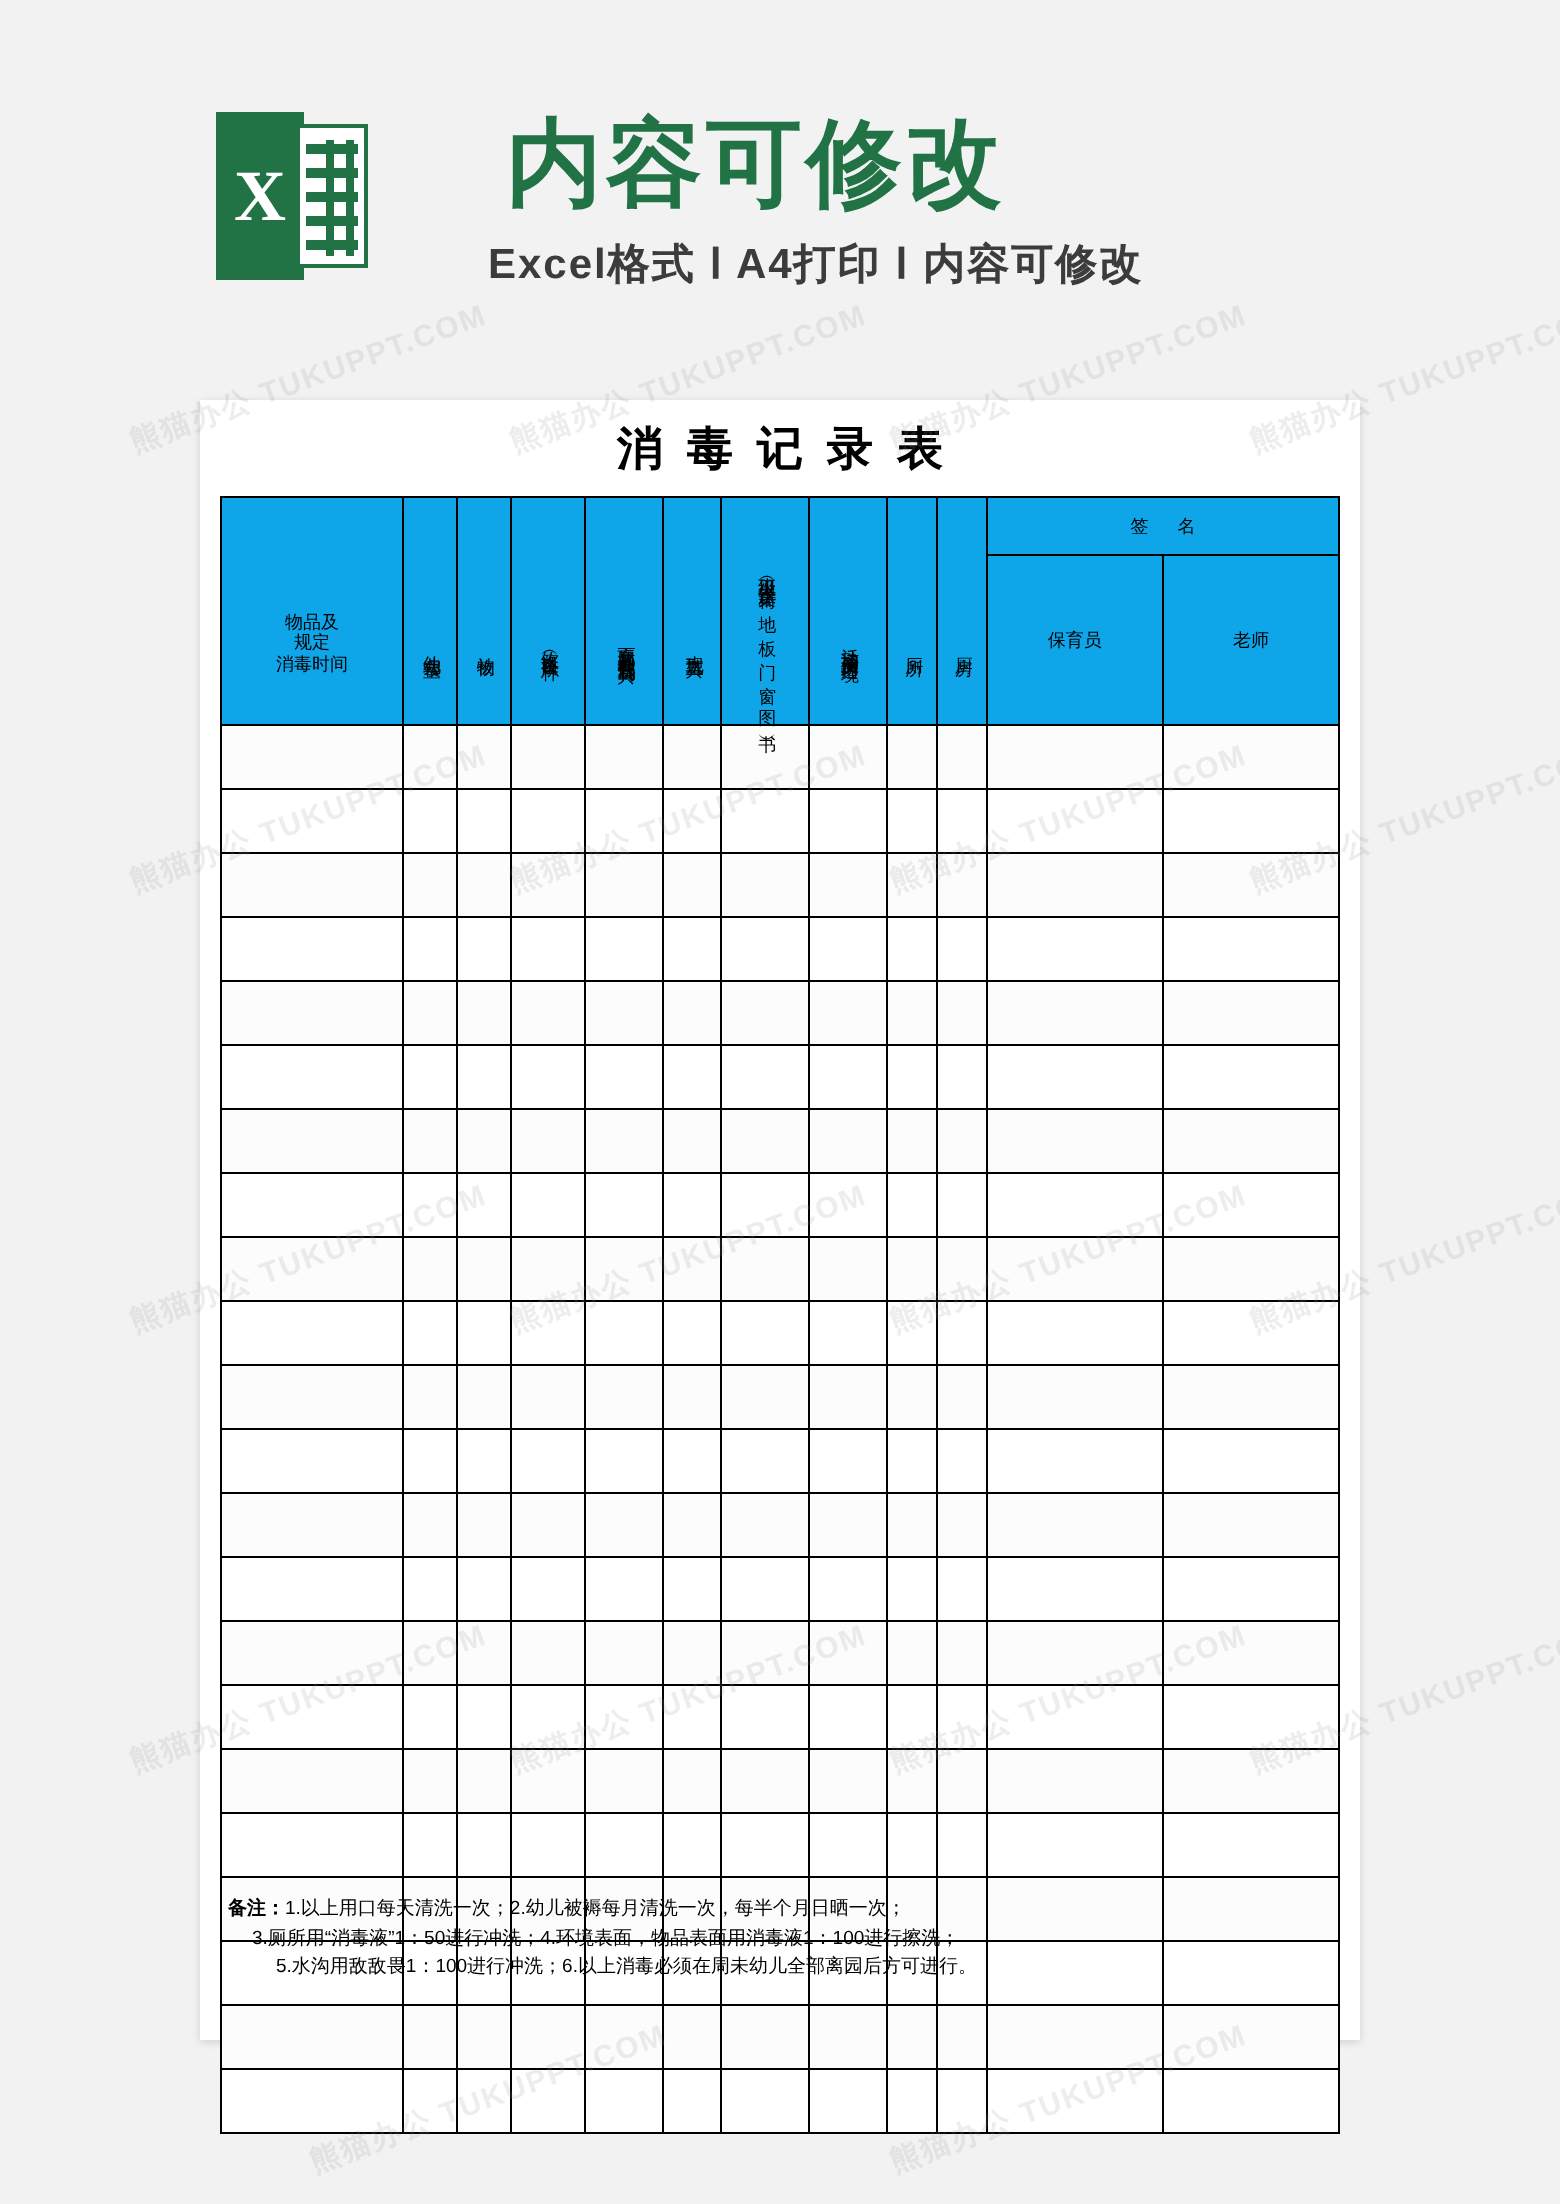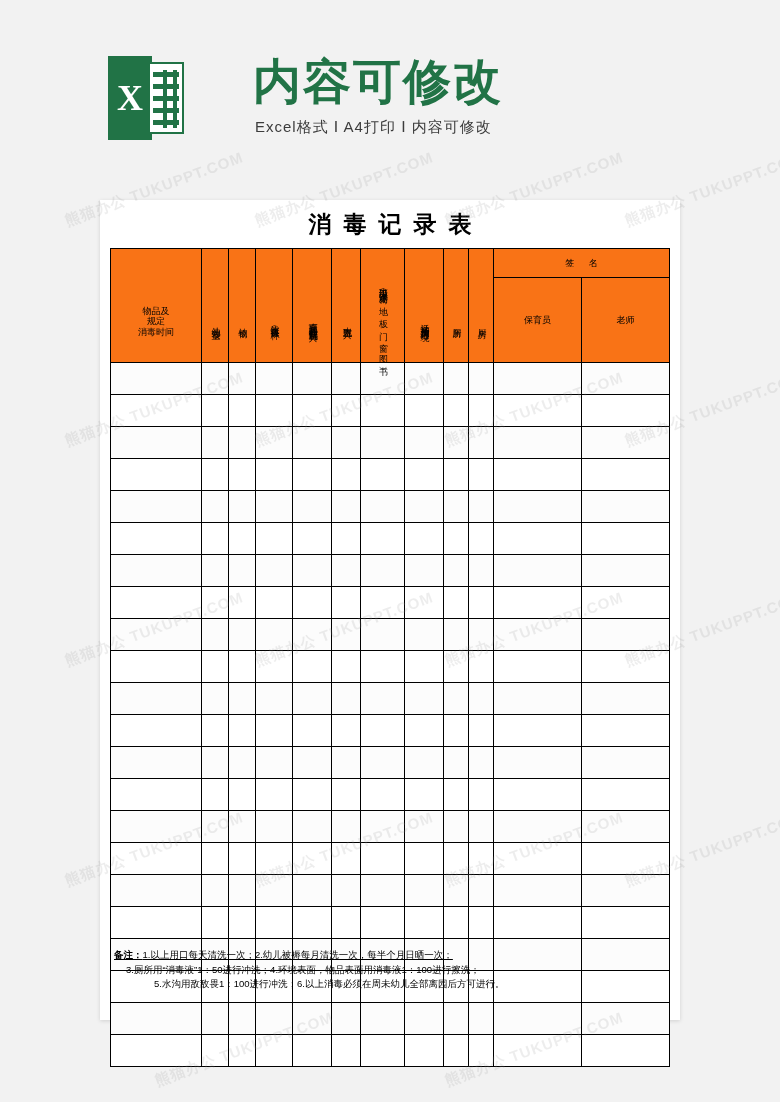--- a/index.html
+++ b/index.html
@@ -73,24 +73,24 @@
     left: 253px;
     top: 50px;
     font-size: 48px;
     font-weight: bold;
     color: #217346;
     letter-spacing: 2px;
     white-space: nowrap;
   }
   .title-sub {
     position: absolute;
-    left: 255px;
+    left: 244px;
     top: 118px;
-    font-size: 15px;
-    font-weight: normal;
+    font-size: 21px;
+    font-weight: bold;
     color: #3c3c3c;
     letter-spacing: 1px;
     white-space: nowrap;
   }
 
   
   .wm {
     position: absolute;
     color: rgba(150,150,150,0.17);
     font-size: 15px;
@@ -143,21 +143,21 @@
     padding: 0;
     font-weight: normal;
     font-size: 9px;
     color: #000;
     text-align: center;
     vertical-align: middle;
     line-height: 1.15;
     font-family: "Liberation Sans", sans-serif;
   }
   thead td, thead th {
-    background: #f97316;
+    background: #0ea5e9;
   }
   .hcell {
     height: 88px;
   }
   .hcell-inner {
     display: flex;
     align-items: center;
     justify-content: center;
     height: 100%;
     padding: 0 1px;
@@ -187,23 +187,23 @@
   .notes {
     position: absolute;
     left: 10px;
     top: 748px;
     width: 560px;
     font-size: 9.5px;
     line-height: 1.55;
     color: #000;
     font-family: "Liberation Sans", sans-serif;
   }
-  .notes .line1 { padding-left: 4px; text-decoration: underline; }
+  .notes .line1 { padding-left: 4px; }
   .notes .line2 { padding-left: 16px; }
-  .notes .line3 { padding-left: 44px; }
+  .notes .line3 { padding-left: 28px; }
   .notes b { font-weight: bold; }
 </style>
 </head>
 <body>
 
 <div class="header">
   <div class="logo">
     <div class="x-block">X</div>
     <div class="sheet">
       <i class="h1"></i>

